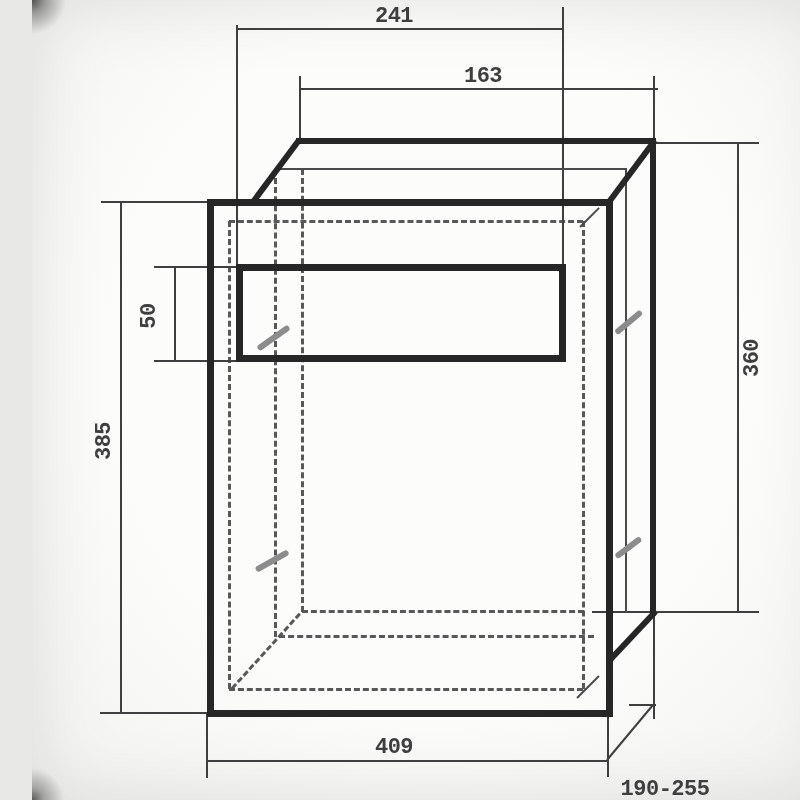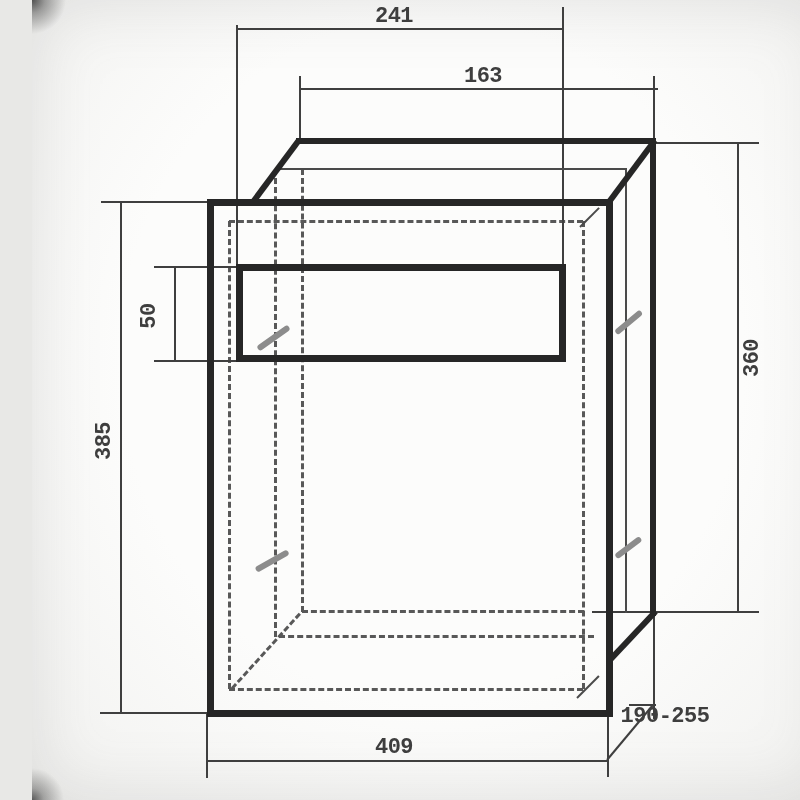--- a/index.html
+++ b/index.html
@@ -92,20 +92,20 @@
   <div class="ln mark diag" style="left:224px;top:567px;width:37px;transform:rotate(-29.4deg);"></div>
   <div class="ln mark diag" style="left:584px;top:330px;width:33px;transform:rotate(-40deg);"></div>
   <div class="ln mark diag" style="left:584px;top:554px;width:31px;transform:rotate(-37.2deg);"></div>
 
   <div class="lbl" style="left:362px;top:16px;">241</div>
   <div class="lbl" style="left:451px;top:76px;">163</div>
   <div class="lbl vert" style="left:72px;top:441px;">385</div>
   <div class="lbl vert" style="left:117px;top:316px;">50</div>
   <div class="lbl vert" style="left:720px;top:358px;">360</div>
   <div class="lbl" style="left:362px;top:747px;">409</div>
-  <div class="lbl" style="left:633px;top:716px;">190-255</div>
+  <div class="lbl" style="left:633px;top:789px;">190-255</div>
 
   <div class="corner" id="c-tl"></div>
   <div class="corner" id="c-tr"></div>
   <div class="corner" id="c-bl"></div>
   <div class="corner" id="c-br"></div>
 
 </div>
 
 </body></html>

